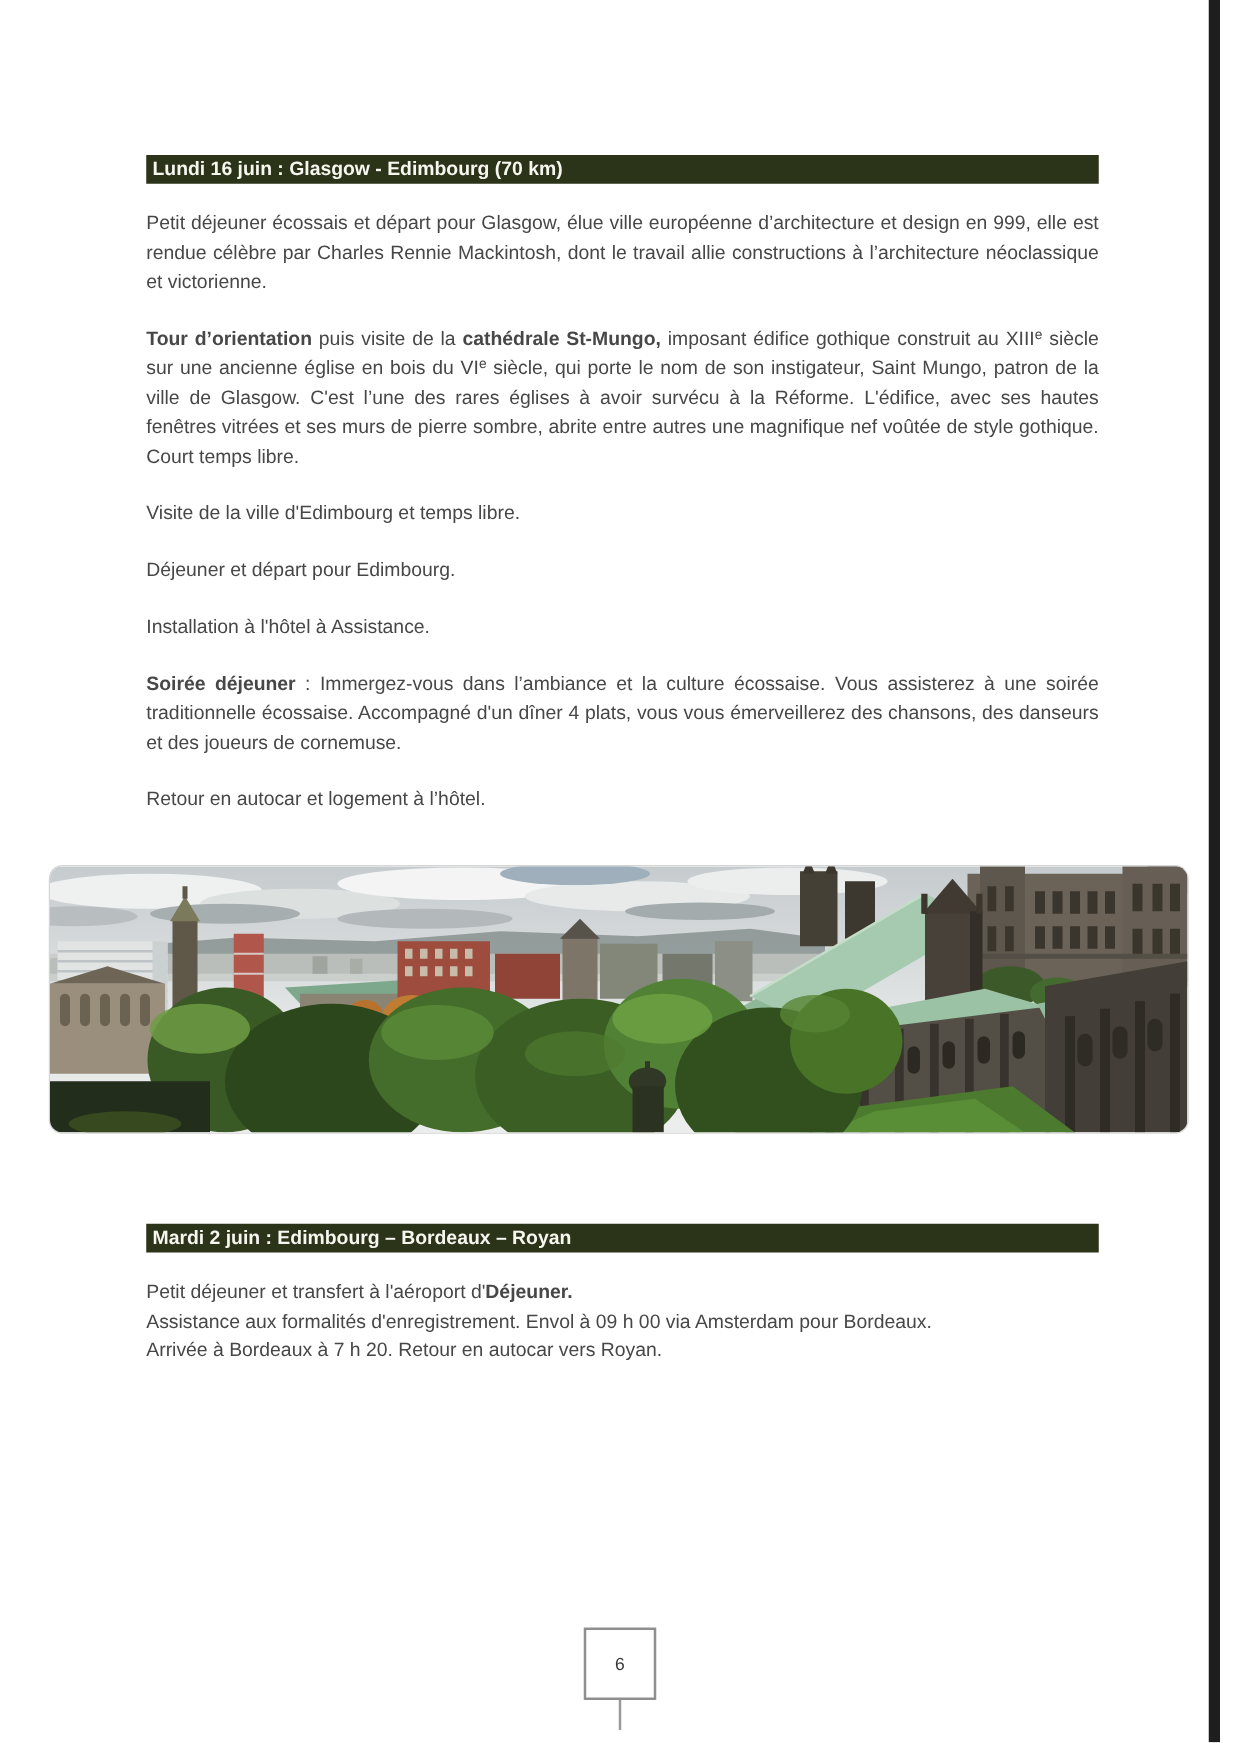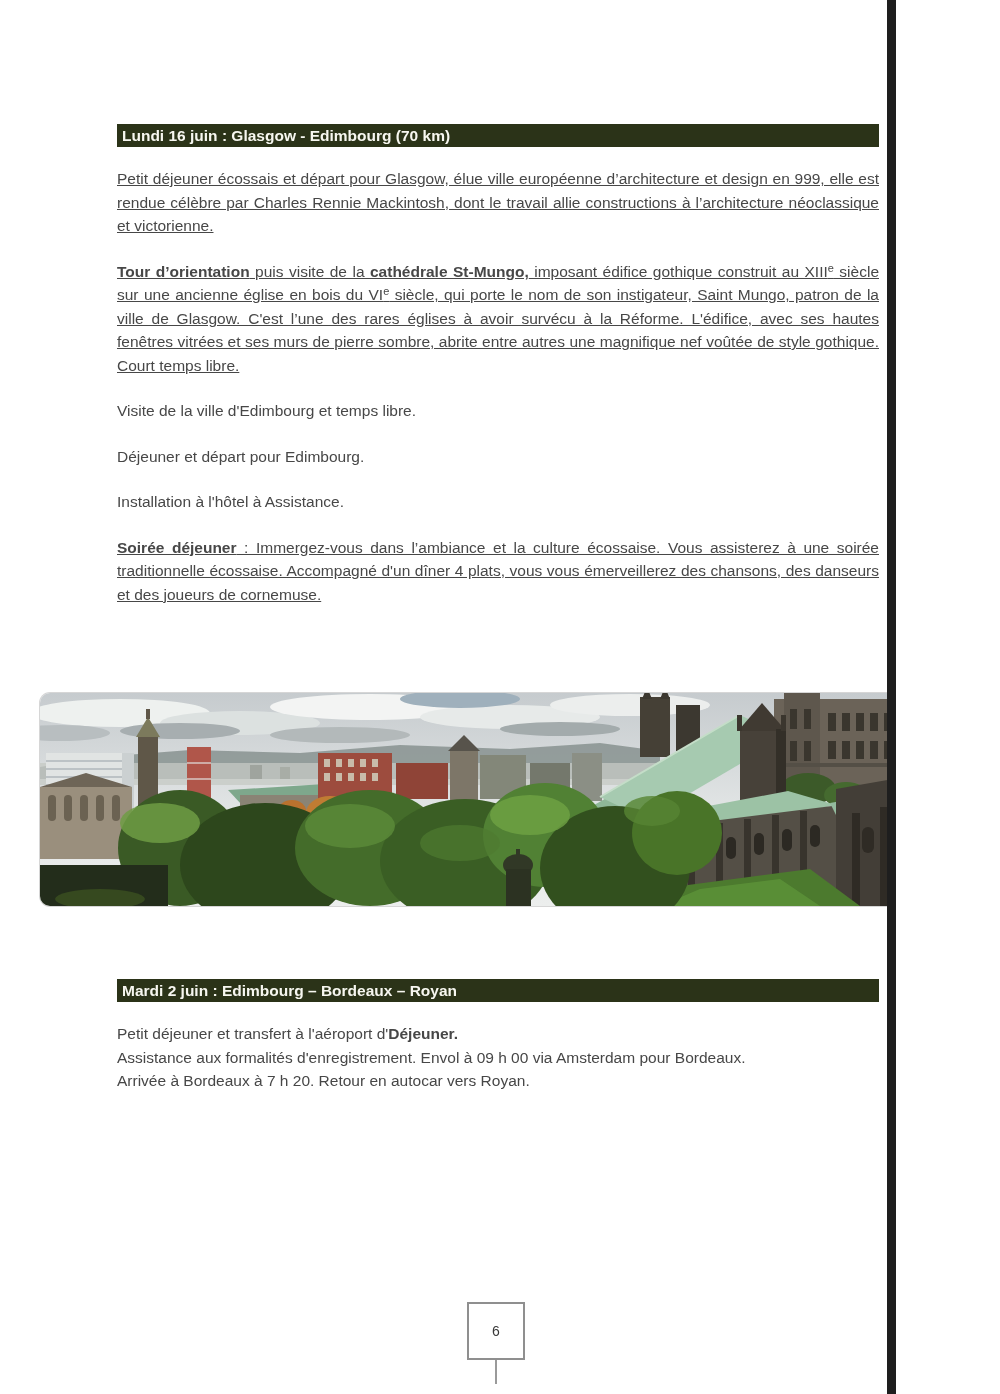--- a/index.html
+++ b/index.html
@@ -1,32 +1,32 @@
 <!DOCTYPE html>
 <html lang="fr" style="--bar: #2b3318; --bar-text: #f7f7f0; --text: #474747; --strip: #1e1e1e; --page-bg: #ffffff;"><head>
 <meta charset="utf-8">
 <style>
   :root{
     --bar:#2b3318; --bar-text:#f7f7f0; --text:#474747; --strip:#1e1e1e; --page-bg:#ffffff;
   }
   html,body{margin:0;padding:0;background:#fff;}
   .page{
-    position:relative; width:896px; height:1394px; background:var(--page-bg);
+    position:relative; width:976px; height:1394px; background:var(--page-bg);
     overflow:hidden; font-family:"Liberation Sans", sans-serif; color:var(--text);
   }
   .edge-strip{position:absolute; top:0; right:0; width:9px; height:1394px; background:var(--strip);}
   .content{position:absolute; left:117px; width:762px; font-size:15.5px; line-height:23.5px;}
   #section-lundi{top:124px;}
   #section-mardi{top:979px;}
   .section-bar{
     background:var(--bar); color:var(--bar-text); font-weight:bold;
     font-size:15.5px; height:23px; line-height:23px; padding-left:5px; margin-bottom:20px;
   }
   .section-body .para{margin:0 0 22px 0;}
-  .section-body .para.justify{text-align:justify;text-decoration:underline;}
+  .section-body .para.justify{text-align:justify;}
   .section-body.tight .para{margin:0;}
   .b{font-weight:bold;}
   .sup{font-size:11px; vertical-align:5px; line-height:0;}
   .photo{
     position:absolute; left:40px; top:693px; width:910px; height:213px;
     border-radius:10px; overflow:hidden; box-shadow:0 0 0 1px #d6d6d6;
   }
   .photo svg{display:block; width:100%; height:100%;}
   .page-num-box{
     position:absolute; left:467px; top:1302px; width:54px; height:54px;
@@ -44,20 +44,21 @@
     <div class="section-bar">
       <span>Lundi 16 juin : Glasgow - Edimbourg (70 km)</span>
     </div>
     <div class="section-body">
         <p class="para justify"><span>Petit déjeuner écossais et départ pour Glasgow, élue ville européenne d’architecture et design en 999, elle est rendue célèbre par Charles Rennie Mackintosh, dont le travail allie constructions à l’architecture néoclassique et victorienne.</span></p>
         <p class="para justify"><span class="b">Tour d’orientation</span><span> puis visite de la </span><span class="b">cathédrale St-Mungo,</span><span> imposant édifice gothique construit au XIII</span><span class="sup">e</span><span> siècle sur une ancienne église en bois du VI</span><span class="sup">e</span><span> siècle, qui porte le nom de son instigateur, Saint Mungo, patron de la ville de Glasgow. C'est l’une des rares églises à avoir survécu à la Réforme. L'édifice, avec ses hautes fenêtres vitrées et ses murs de pierre sombre, abrite entre autres une magnifique nef voûtée de style gothique. Court temps libre.</span></p>
         <p class="para"><span>Visite de la ville d'Edimbourg et temps libre.</span></p>
         <p class="para"><span>Déjeuner et départ pour Edimbourg.</span></p>
         <p class="para"><span>Installation à l'hôtel à Assistance.</span></p>
         <p class="para justify"><span class="b">Soirée déjeuner</span><span> : Immergez-vous dans l’ambiance et la culture écossaise. Vous assisterez à une soirée traditionnelle écossaise. Accompagné d'un dîner 4 plats, vous vous émerveillerez des chansons, des danseurs et des joueurs de cornemuse.</span></p>
+        <p class="para"><span>Retour en autocar et logement à l’hôtel.</span></p>
       </div>
   </div>
 
   <div class="photo">
     <svg viewBox="0 0 910 213" preserveAspectRatio="none" aria-hidden="true">
       <defs>
         <linearGradient id="sky" x1="0" y1="0" x2="0" y2="1">
           <stop offset="0" stop-color="#c6cbce"></stop>
             <stop offset="0.6" stop-color="#e4e7e7"></stop>
             <stop offset="1" stop-color="#eceeed"></stop>

